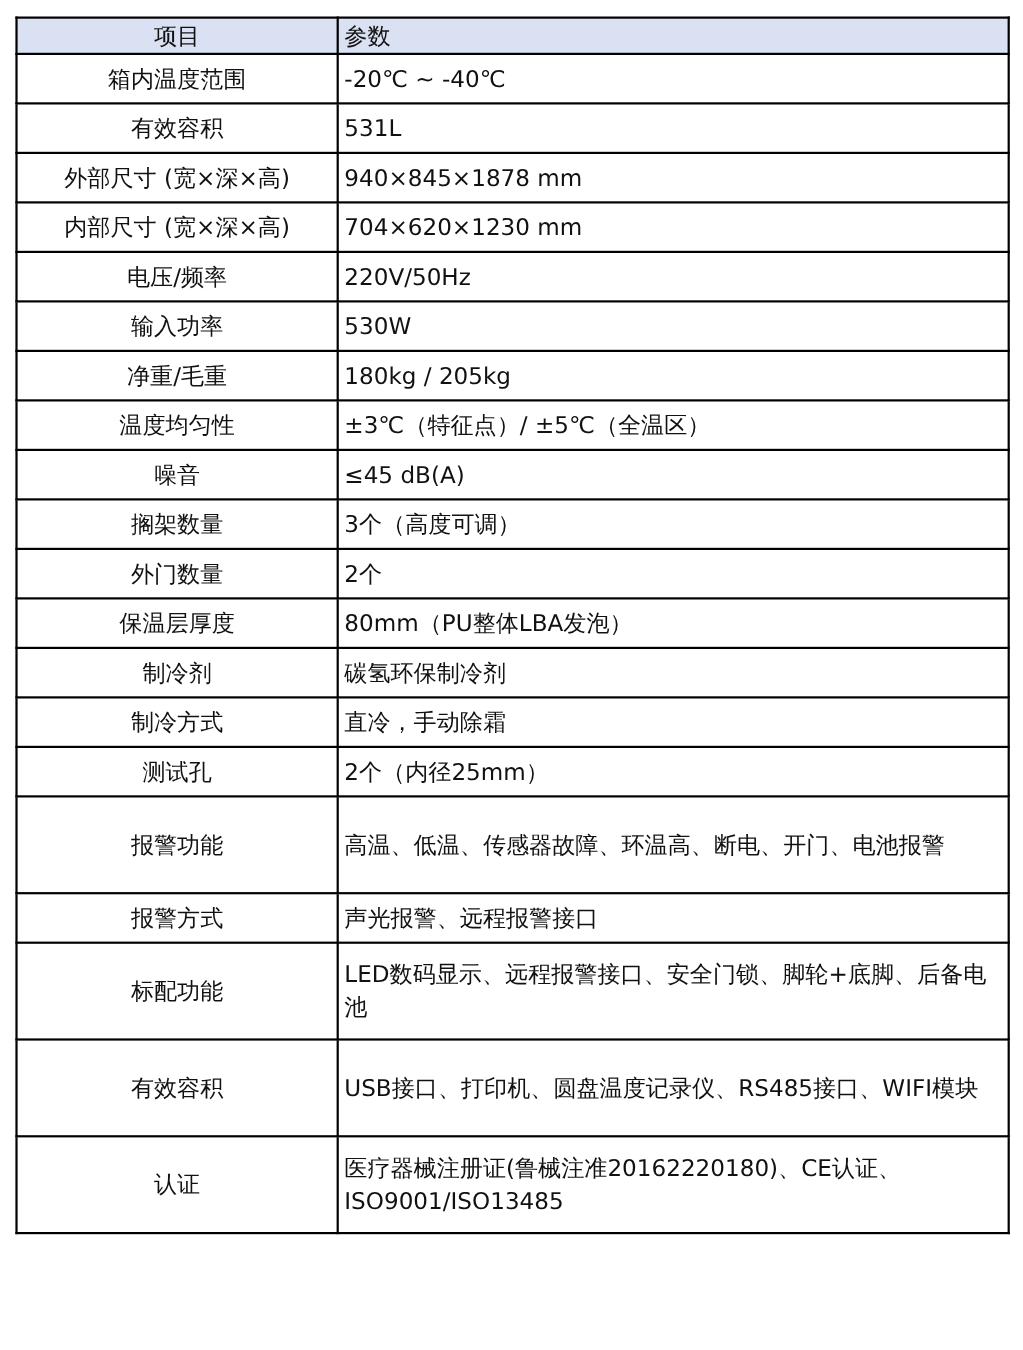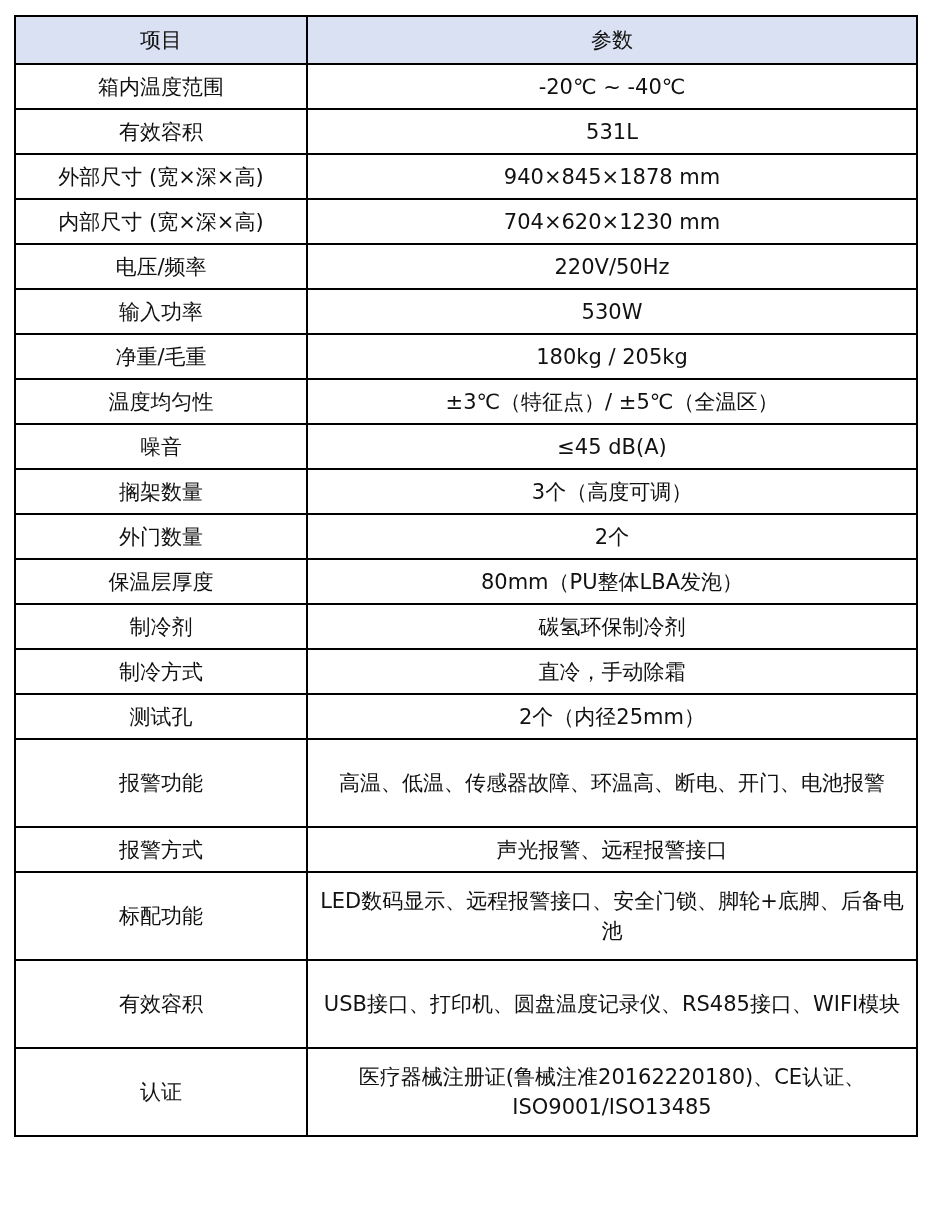--- a/index.html
+++ b/index.html
@@ -5,22 +5,22 @@
   html, body { margin: 0; padding: 0; background: #ffffff; }
   body { width: 930px; height: 1227px; position: relative; overflow: hidden;
          font-family: "DejaVu Sans", "Liberation Sans", sans-serif; color: #111; }
   table.spec { position: absolute; left: 14px; top: 15px; width: 902px;
                border-collapse: collapse; table-layout: fixed; }
   table.spec td, table.spec th { border: 2px solid #000; font-size: 21px; line-height: 30px;
                padding: 0 5px; font-weight: normal; vertical-align: middle; }
   table.spec col.c1 { width: 292px; }
   table.spec col.c2 { width: 610px; }
   th.h, td.k { text-align: center; }
-  th.v, td.v { text-align: center; }
-  thead tr { background: #dae1f2; height: 48px; padding-left: 13px; }
+  th.v, td.v { text-align: left; }
+  thead tr { background: #dae1f2; height: 33px; padding-left: 13px; }
   tbody tr { height: 45px; }
   tbody tr.tall { height: 88px; }
 </style>
 </head>
 <body>
 
 <table class="spec">
   <colgroup>
       <col class="c1">
       <col class="c2">

